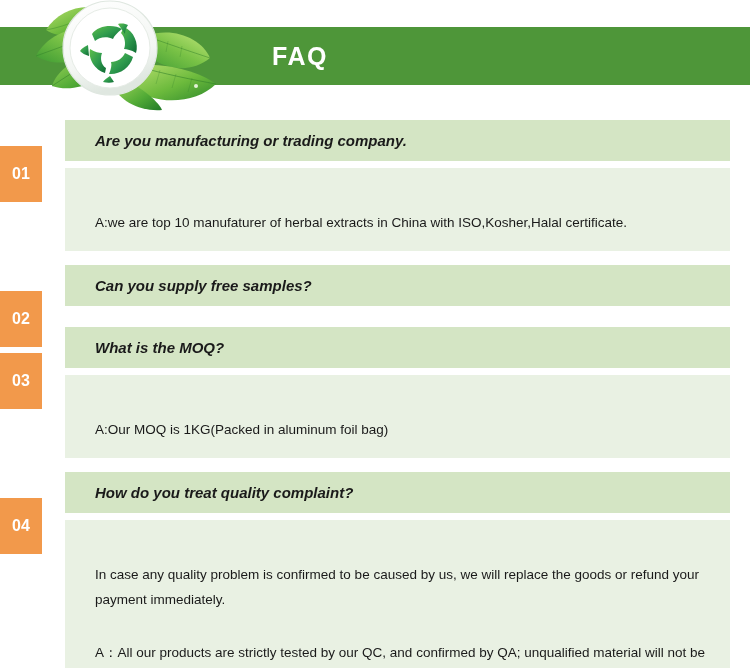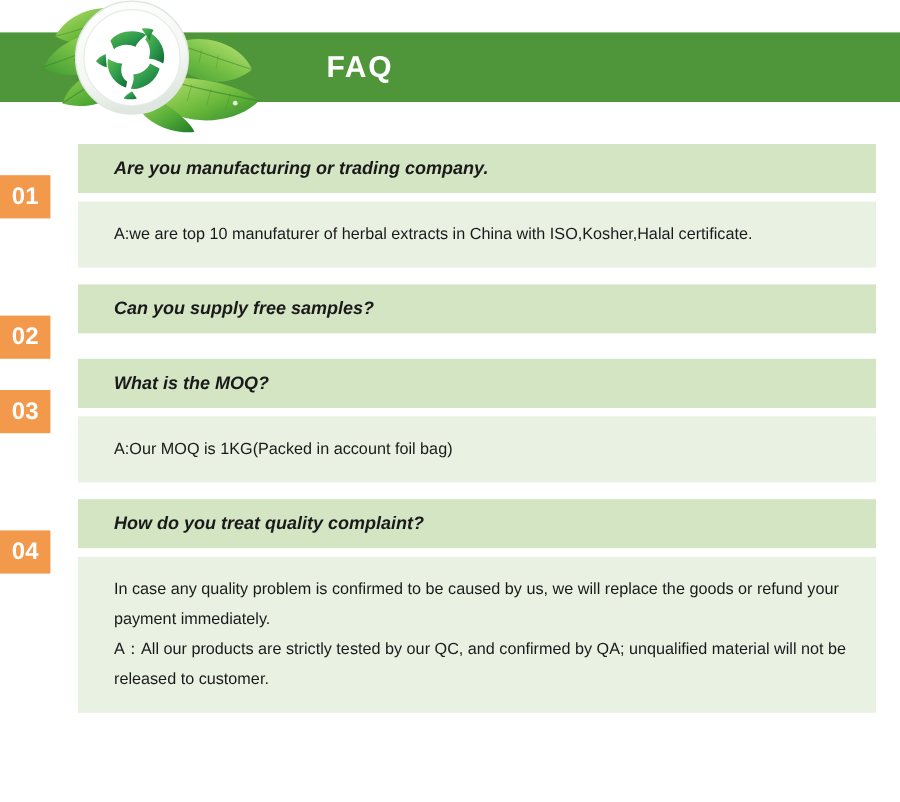--- a/index.html
+++ b/index.html
@@ -60,24 +60,24 @@
     width: 750px;
   }
   .faq-item {
     position: relative;
     margin-bottom: 14px;
   }
   .badge {
     position: absolute;
     left: 0;
     width: 42px;
-    height: 36px;
+    height: 56px;
     background: #f2994b;
     color: #ffffff;
-    font-size: 20px;
+    font-size: 16px;
     font-weight: bold;
     display: flex;
     align-items: center;
     justify-content: center;
     box-sizing: border-box;
   }
   .qa-block {
     margin-left: 45px;
     margin-right: 20px;
     padding-left: 20px;
@@ -99,20 +99,21 @@
   .answer {
     background: #e9f1e3;
     font-size: 13.5px;
     color: #1a1a1a;
     padding: 14px 22px 16px 30px;
     line-height: 25px;
     box-sizing: border-box;
   }
   .answer .line {
     white-space: pre-wrap;
+    margin-top: 28px;
   }
 </style>
 </head>
 <body>
 
 <div class="header">
   <div class="header-band"></div>
 
   <div class="logo">
     <svg width="210" height="112" viewBox="0 0 210 112" xmlns="http://www.w3.org/2000/svg">
@@ -220,21 +221,21 @@
       <div class="spacer"></div>
     </div>
   </div>
 
   <div class="faq-item">
     <div class="badge" style="top:26px">03</div>
     <div class="qa-block">
       <div class="question">What is the MOQ?</div>
       <div class="spacer"></div>
       <div class="answer">
-        <div class="line">A:Our MOQ is 1KG(Packed in account foil bag)</div>
+        <div class="line">A:Our MOQ is 1KG(Packed in aluminum foil bag)</div>
       </div>
     </div>
   </div>
 
   <div class="faq-item">
     <div class="badge" style="top:26px">04</div>
     <div class="qa-block">
       <div class="question">How do you treat quality complaint?</div>
       <div class="spacer"></div>
       <div class="answer">

